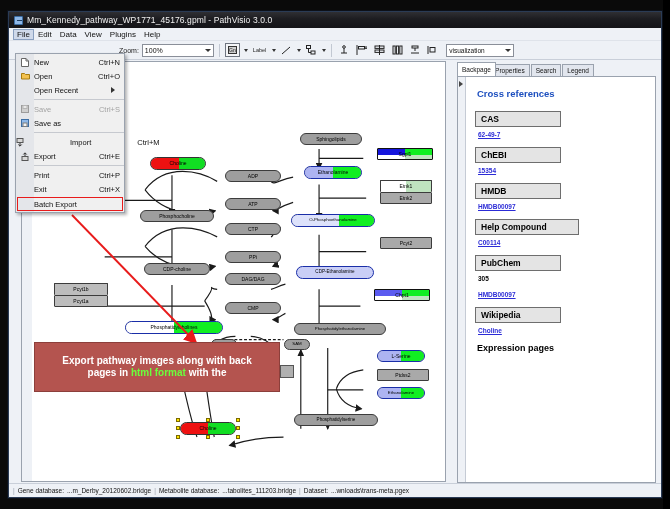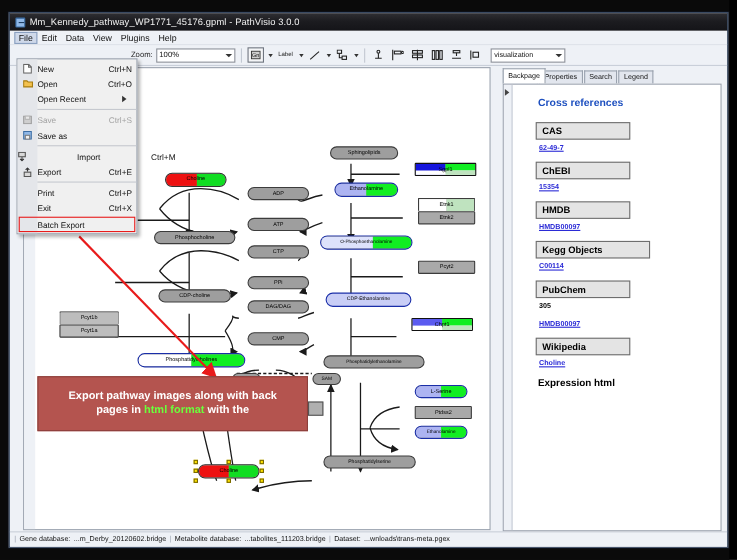--- a/index.html
+++ b/index.html
@@ -137,21 +137,21 @@
   }
   .tab.sel { background:#fff; height:14px; font-weight:normal; }
 
   #backpage {
     flex:1 1 auto; background:#fff; border:1px solid #9aa2ae; margin-right:3px;
     margin-left:9px; position:relative; overflow:hidden;
   }
   #bpgutter { position:absolute; left:0; top:0; bottom:0; width:8px; background:#eef1f6; border-right:1px solid #c5cbd5;}
   #bpgutter .pin { position:absolute; left:1px; top:4px; width:0;height:0;
     border-top:3px solid transparent;border-bottom:3px solid transparent;border-left:4px solid #444; }
-  #bpcontent { position:absolute; left:9px; right:0; top:0; bottom:0; padding:9px 8px 4px 20px; }
+  #bpcontent { position:absolute; left:9px; right:0; top:0; bottom:0; padding:9px 8px 4px 8px; }
   .bp-h1 { color:#1d4fbf; font-weight:bold; font-size:9.5px; margin:2px 0 12px 2px; }
   .bp-h2 { color:#000; font-weight:bold; font-size:9px; margin:2px 0 12px 2px; }
   .xrefbox {
     background:#e4e4e4; border:1px solid #6e6e6e; font-weight:bold; font-size:8.5px;
     color:#000; padding:2px 5px; margin-bottom:4px; width:86px;
   }
   .xreflink { color:#2b2bd6; font-size:6.5px; font-weight:bold; text-decoration:underline; padding-left:3px; margin-bottom:9px; display:block; }
   .xrefplain { color:#000; font-size:6.5px; font-weight:bold; padding-left:3px; margin-bottom:9px; display:block; }
 
   
@@ -519,32 +519,32 @@
 
           <div class="xrefbox">CAS</div>
           <a class="xreflink" href="#">62-49-7</a>
 
           <div class="xrefbox">ChEBI</div>
           <a class="xreflink" href="#">15354</a>
 
           <div class="xrefbox">HMDB</div>
           <a class="xreflink" href="#">HMDB00097</a>
 
-          <div class="xrefbox" style="width:104px">Kegg Objects</div>
+          <div class="xrefbox" style="width:104px">Help Compound</div>
           <a class="xreflink" href="#">C00114</a>
 
           <div class="xrefbox">PubChem</div>
           <span class="xrefplain">305</span>
 
           <a class="xreflink" href="#">HMDB00097</a>
 
           <div class="xrefbox">Wikipedia</div>
           <a class="xreflink" href="#">Choline</a>
 
-          <div class="bp-h2">Expression html</div>
+          <div class="bp-h2">Expression pages</div>
         </div>
       </div>
     </div>
   </div>
 
   <div id="statusbar">
     <span class="ssep">|</span>
     <span>Gene database:</span>
     <span>...m_Derby_20120602.bridge</span>
     <span class="ssep">|</span>

